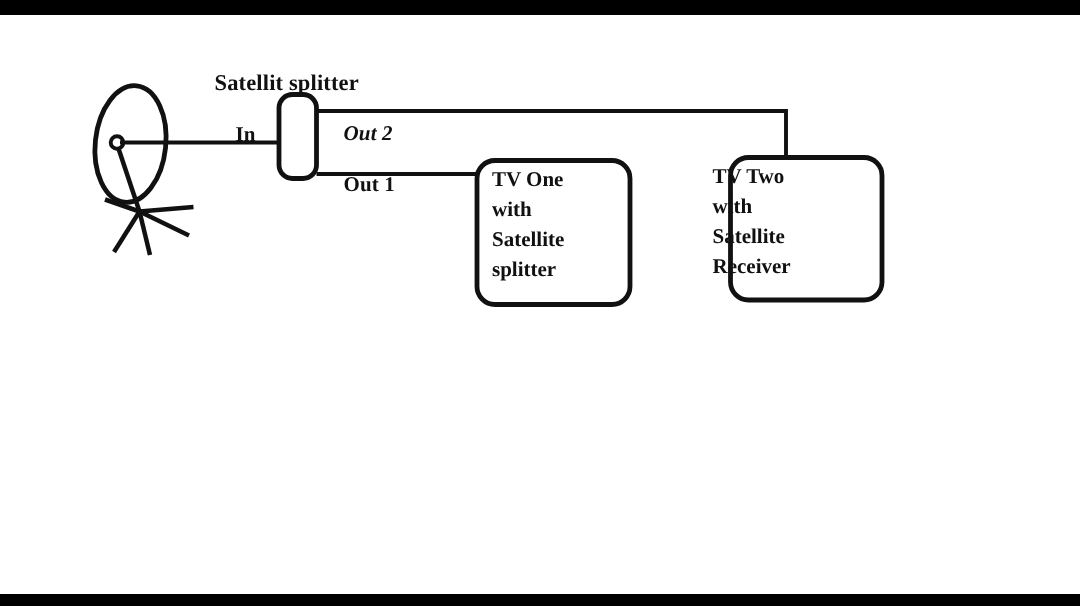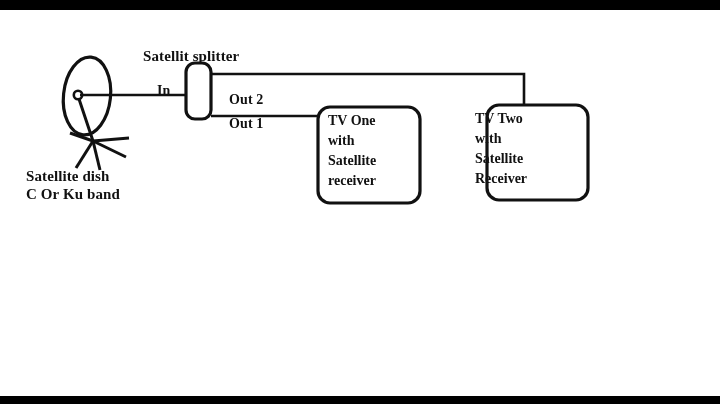--- a/index.html
+++ b/index.html
@@ -37,21 +37,21 @@
     position: absolute;
     font-family: "Liberation Serif", "DejaVu Serif", serif;
     font-weight: bold;
     color: #111111;
     white-space: pre;
     line-height: 1.18;
     letter-spacing: 0.1px;
   }
   .lbl-splitter-title { left: 143px; top: 48px; font-size: 15px; }
   .lbl-in           { left: 157px; top: 83px; font-size: 14px; }
-  .lbl-out2         { left: 229px; top: 92px; font-size: 14px; }
+  .lbl-out2         { left: 229px; top: 82px; font-size: 14px; font-style: italic; }
   .lbl-out1         { left: 229px; top: 116px; font-size: 14px; font-family: Liberation Serif, serif; }
   .lbl-dish         { left: 26px;  top: 168px; font-size: 15px; }
   .box-text {
     position: absolute;
     font-family: "Liberation Serif", "DejaVu Serif", serif;
     font-weight: bold;
     font-size: 14px;
     color: #111111;
     line-height: 1.42;
     white-space: pre-line;
@@ -95,26 +95,24 @@
   </svg>
 
   <div class="label lbl-splitter-title">Satellit splitter</div>
 
   <div class="label lbl-in">In</div>
 
   <div class="label lbl-out2">Out 2</div>
 
   <div class="label lbl-out1">Out 1</div>
 
-  <div class="label lbl-dish">Satellite dish
-C Or Ku band</div>
 
   <div class="box-text tv-one">TV One
 with
 Satellite
-receiver</div>
+splitter</div>
 
   <div class="box-text tv-two">TV Two
 with
 Satellite
 Receiver</div>
 
 </div>
 
 </body></html>

